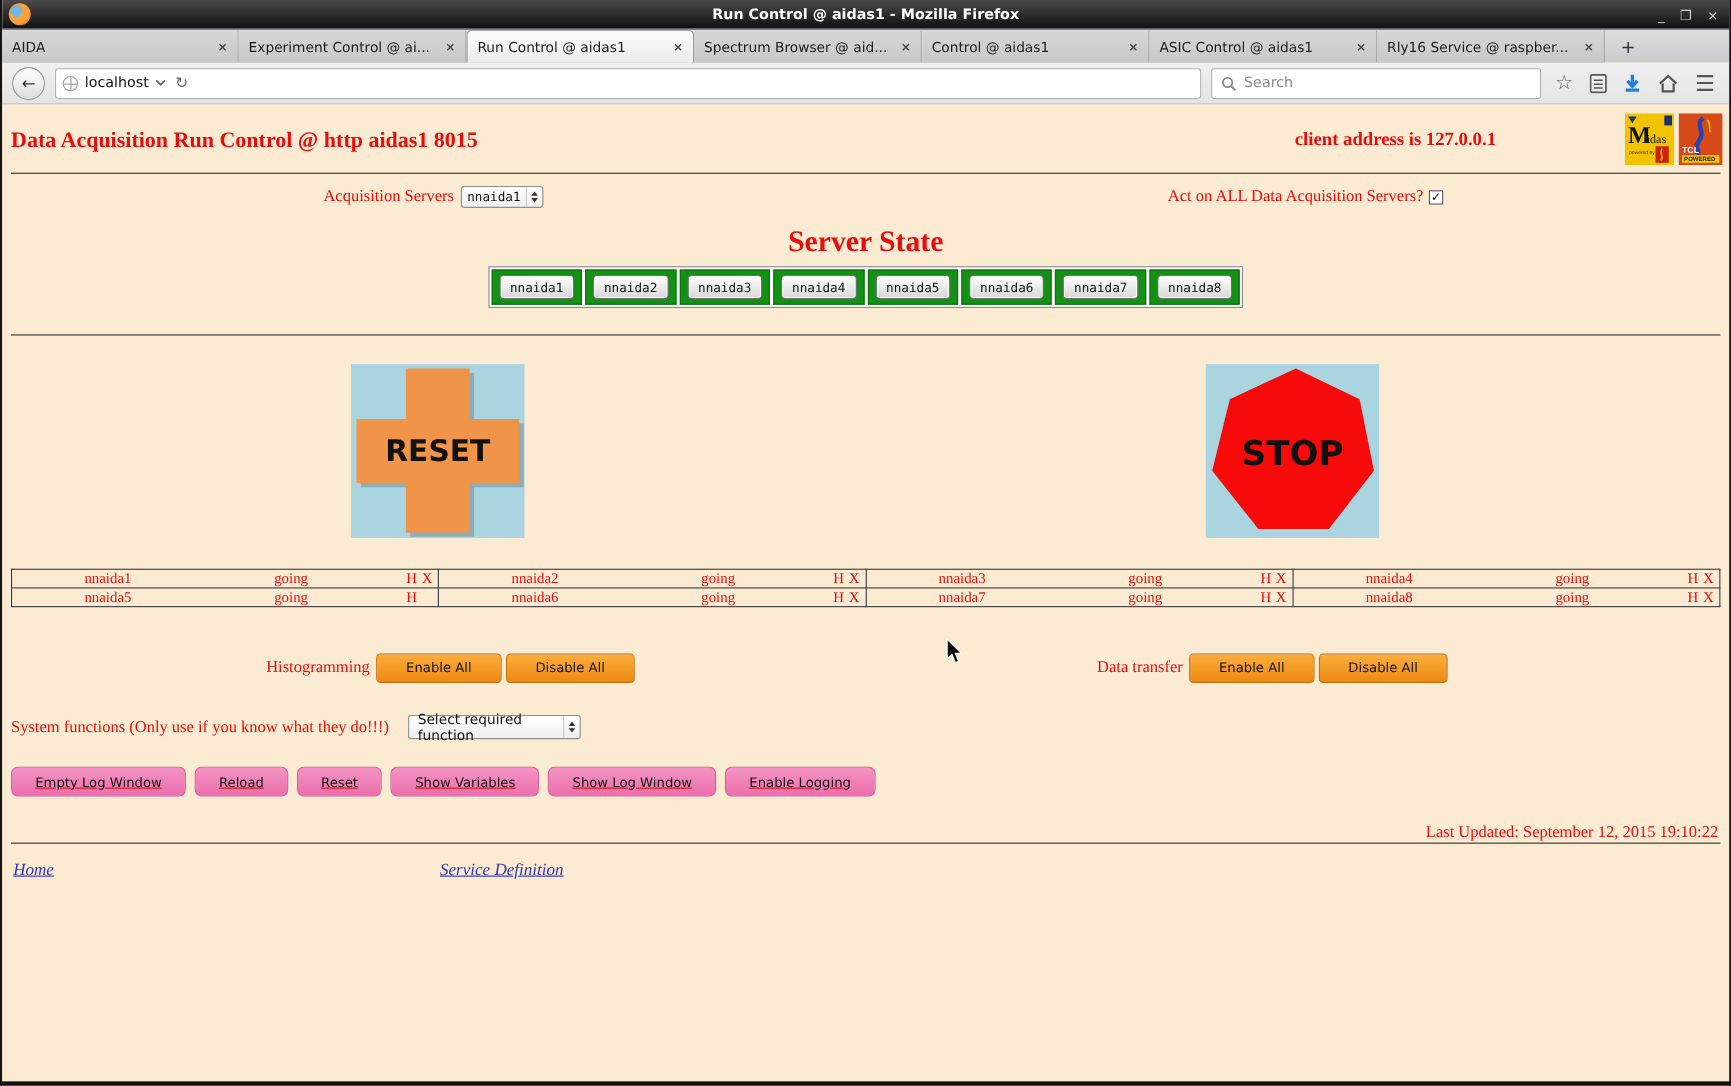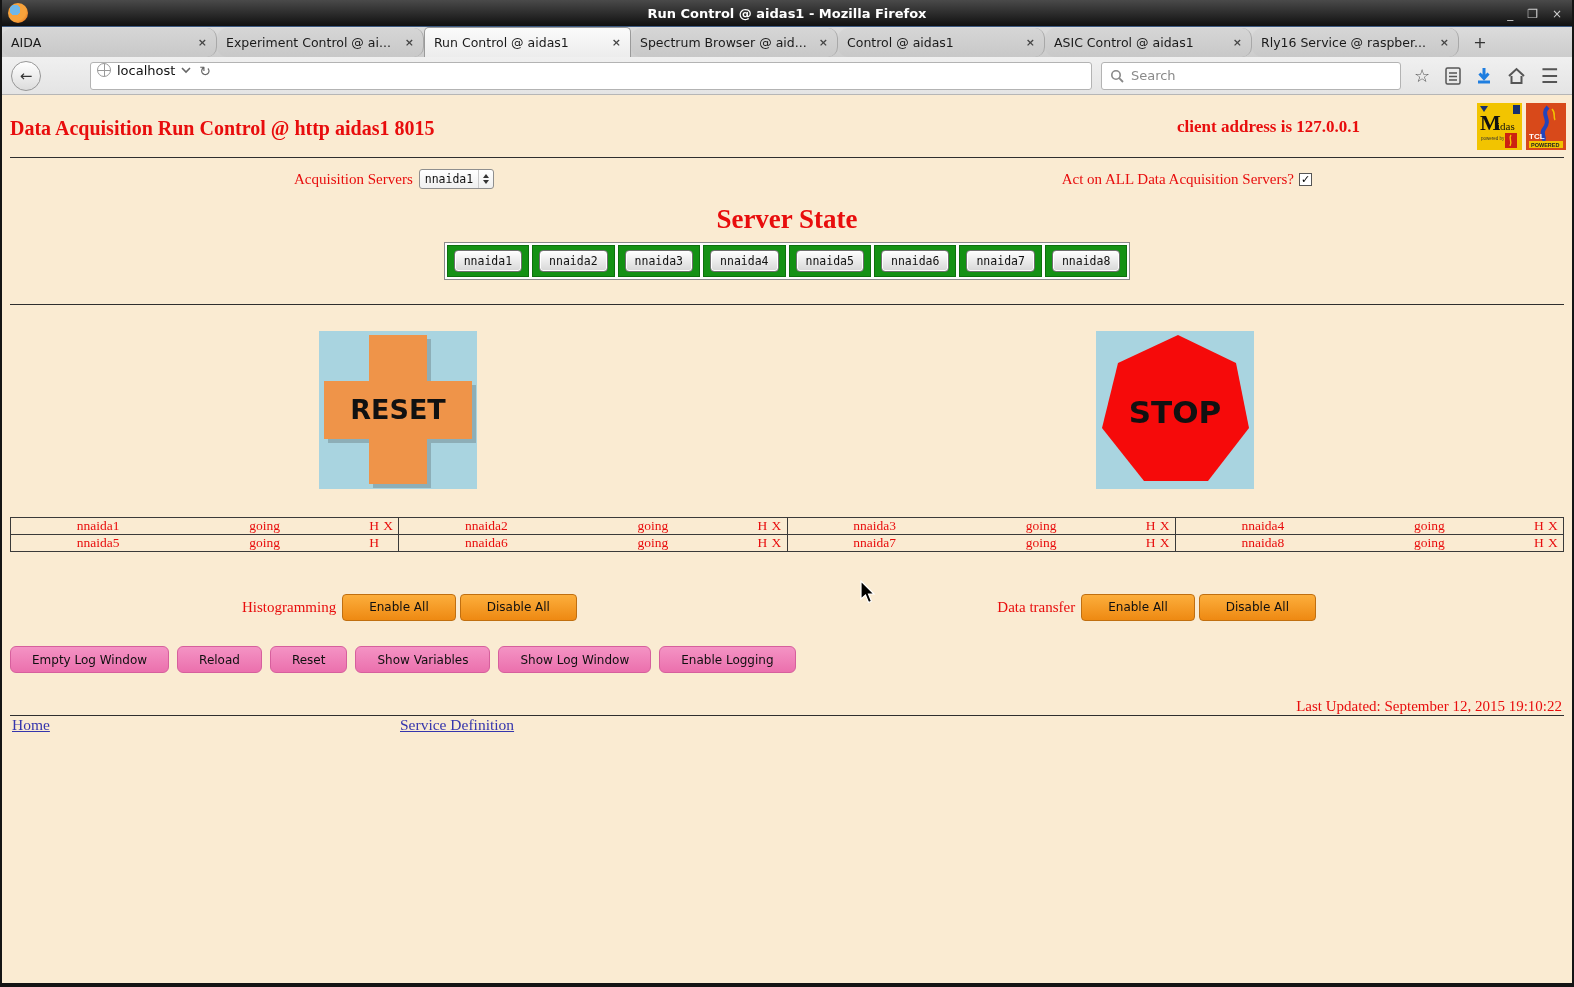--- a/index.html
+++ b/index.html
@@ -15,36 +15,36 @@
   .tb-title { flex:1; text-align:center; color:#fff; font-weight:bold; font-size:13px; }
   .win-controls { position:absolute; right:10px; top:0; height:27px; display:flex; gap:14px; align-items:center;
                   color:#cfcfcf; font-size:12px; }
   .win-controls span { cursor:default; }
 
   
   .tabbar { height:30px; background:linear-gradient(#dcdcdc,#cccccc); display:flex; align-items:flex-end; }
   .tab { height:29px; display:flex; align-items:center; padding:0 9px; font-size:12.5px; color:#1a1a1a;
          border-right:1px solid #a8a8a8; background:linear-gradient(#d6d6d6,#c8c8c8); }
   .tab:first-child { width:215px; }
-  .tab { width:207px;border-radius:10px; }
+  .tab { width:207px; }
   .tab .tab-label { flex:1; overflow:hidden; white-space:nowrap; }
   .tab .tab-close { color:#444; font-weight:bold; font-size:11px; margin-left:6px; }
   .tab.active { background:linear-gradient(#fbfbfb,#ececec); border:1px solid #9a9a9a; border-bottom:none;
                 border-radius:5px 5px 0 0; height:30px; }
   .newtab { width:42px; height:29px; display:flex; align-items:center; justify-content:center;
             color:#333; font-size:16px; }
 
   
   .navbar { height:38px; background:linear-gradient(#f0f0f0,#e4e4e4); border-bottom:1px solid #b6b6b6;
             display:flex; align-items:center; padding:0 9px; gap:9px; }
   .back-btn { width:30px; height:30px; border-radius:50%; border:1px solid #979797;
               background:linear-gradient(#ffffff,#dcdcdc); display:flex; align-items:center; justify-content:center;
               font-size:15px; color:#333; }
   .url-field { flex:1; height:28px; background:#fff; border:1px solid #b3b3b3; border-radius:3px;
-               display:flex; align-items:flex-start; padding:0 6px; gap:6px; font-size:13px;margin-left:40px; }
+               display:flex; align-items:center; padding:0 6px; gap:6px; font-size:13px; }
   .globe { width:14px; height:14px; border-radius:50%; border:1.5px solid #999; position:relative; flex:none; }
   .globe:before { content:""; position:absolute; left:50%; top:0; bottom:0; width:1px; background:#999; }
   .globe:after  { content:""; position:absolute; top:50%; left:0; right:0; height:1px; background:#999; }
   .url-host { color:#111; }
   .url-path { color:#7a7a7a; flex:1; overflow:hidden; white-space:nowrap; }
   .url-icons { display:flex; align-items:center; gap:8px; color:#666; }
   .search-field { width:300px; height:28px; background:#fff; border:1px solid #b3b3b3; border-radius:3px;
                   display:flex; align-items:center; padding:0 8px; gap:7px; font-size:13px; color:#8a8a8a; }
   .nav-glyphs { display:flex; align-items:center; gap:15px; padding:0 4px; }
   .nav-glyphs .g { color:#555; font-size:18px; line-height:1; }
@@ -112,25 +112,25 @@
   .btn-green  { background:linear-gradient(#7cb836,#55931b); border:1px solid #49801a; padding:0 18px; }
   .btn-pink   { background:linear-gradient(#f493c4,#eb70ad); border:1px solid #d65f9d; border-radius:6px; padding:0 21px; }
 
   .update-row { display:flex; justify-content:center; gap:26px; margin-top:26px; }
 
   .sysfunc-row { display:flex; align-items:center; margin-top:29px; padding-left:8px; gap:17px; }
   .sysfunc-label { font-size:15px; }
   .sel-wide { height:22px; font-family:"DejaVu Sans", sans-serif; font-size:12.5px; }
   .sel-wide .sel-val { padding:0 10px 0 8px; width:140px; }
 
-  .pink-row { display:flex; gap:8px; margin-top:25px; padding-left:8px; }
+  .pink-row { display:flex; gap:8px; margin-top:25px; padding-left:8px;text-decoration:underline; }
 
   .updated-row { text-align:right; padding-right:10px; margin-top:25px; font-size:15px; }
 
-  .links-row { position:relative; height:20px; font-size:15.5px; }
+  .links-row { position:relative; margin-top:15px; height:20px; font-size:15.5px;font-style:italic; }
   .link { color:#3535ad; }
   .link-home { position:absolute; left:10px; }
   .link-service { position:absolute; left:398px; }
 
   .cursor { position:absolute; left:858px; top:485px; z-index:50; }
 </style>
 </head>
 <body>
 
 <div class="window">
@@ -404,20 +404,30 @@
         <span class="btn btn-orange">Disable All</span>
       </span>
       <span class="histo-right">
         <span class="grp-label">Data transfer</span>
         <span class="btn btn-orange">Enable All</span>
         <span class="btn btn-orange">Disable All</span>
       </span>
     </div>
 
 
+    <div class="sysfunc-row">
+      <span class="sysfunc-label">System functions (Only use if you know what they do!!!)</span>
+      <span class="sel sel-wide">
+        <span class="sel-val">Select required function</span>
+        <span class="spinner">
+            <i class="up"></i>
+            <i class="dn"></i>
+          </span>
+      </span>
+    </div>
 
     <div class="pink-row">
         <span class="btn btn-pink">Empty Log Window</span>
         <span class="btn btn-pink">Reload</span>
         <span class="btn btn-pink">Reset</span>
         <span class="btn btn-pink">Show Variables</span>
         <span class="btn btn-pink">Show Log Window</span>
         <span class="btn btn-pink">Enable Logging</span>
       </div>
 

